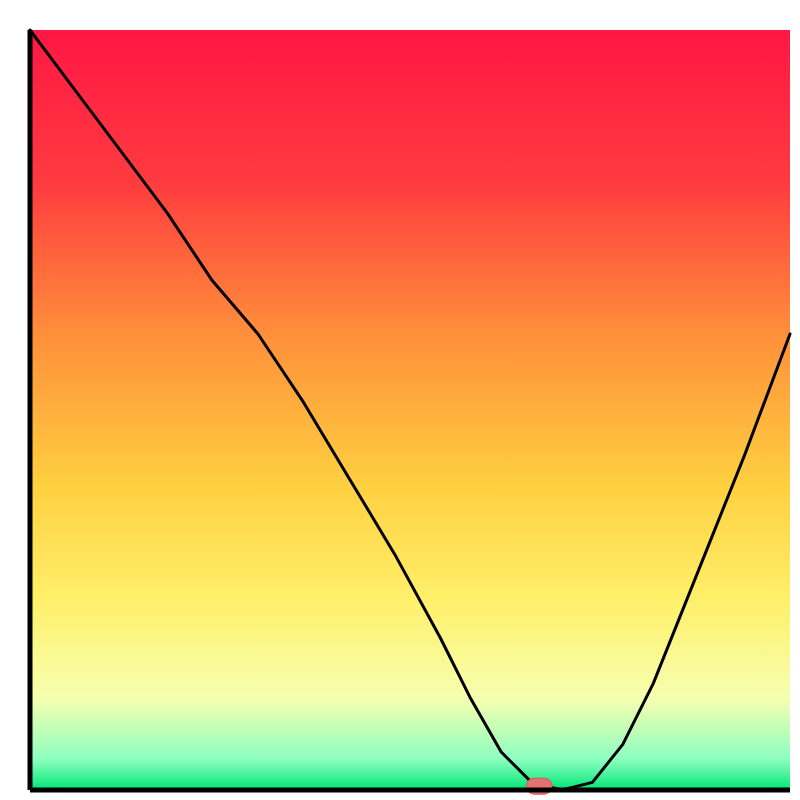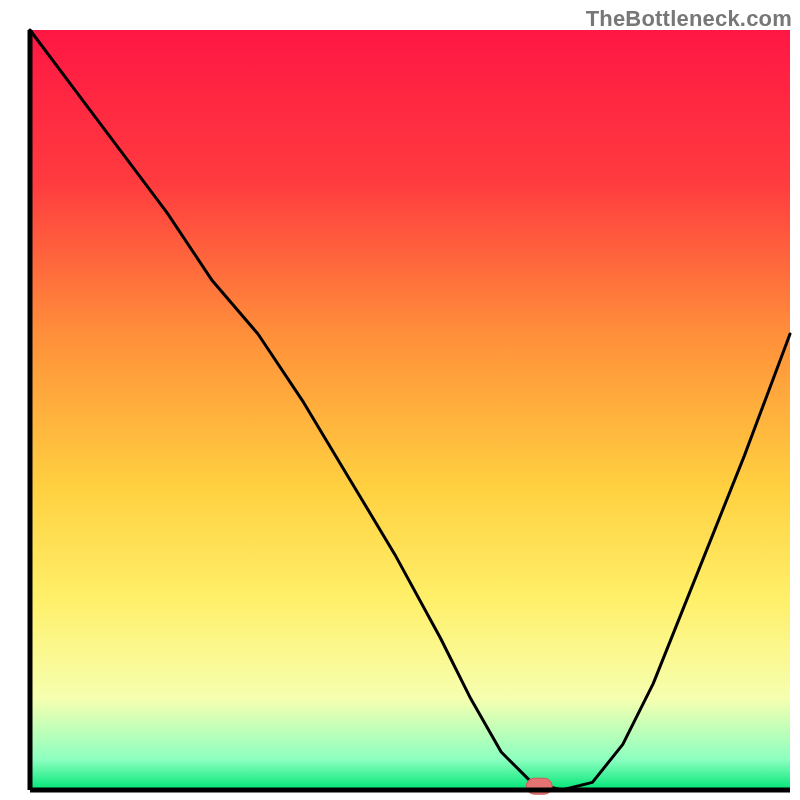--- a/index.html
+++ b/index.html
@@ -27,21 +27,20 @@
     z-index: 10;
   }
   svg {
     display: block;
   }
 </style>
 </head>
 <body>
 
 <div class="chart-wrap">
-  <div class="watermark">TheBottleneck.com</div>
   <svg id="chart-svg" width="800" height="800" viewBox="0 0 800 800">
     <defs>
       <linearGradient id="bg-grad" x1="0" y1="0" x2="0" y2="1">
           <stop offset="0%" stop-color="#ff1744"></stop>
           <stop offset="20%" stop-color="#ff3b3f"></stop>
           <stop offset="40%" stop-color="#ff8f3a"></stop>
           <stop offset="60%" stop-color="#ffd040"></stop>
           <stop offset="75%" stop-color="#fff06a"></stop>
           <stop offset="88%" stop-color="#f6ffb0"></stop>
           <stop offset="96%" stop-color="#8cffc0"></stop>

